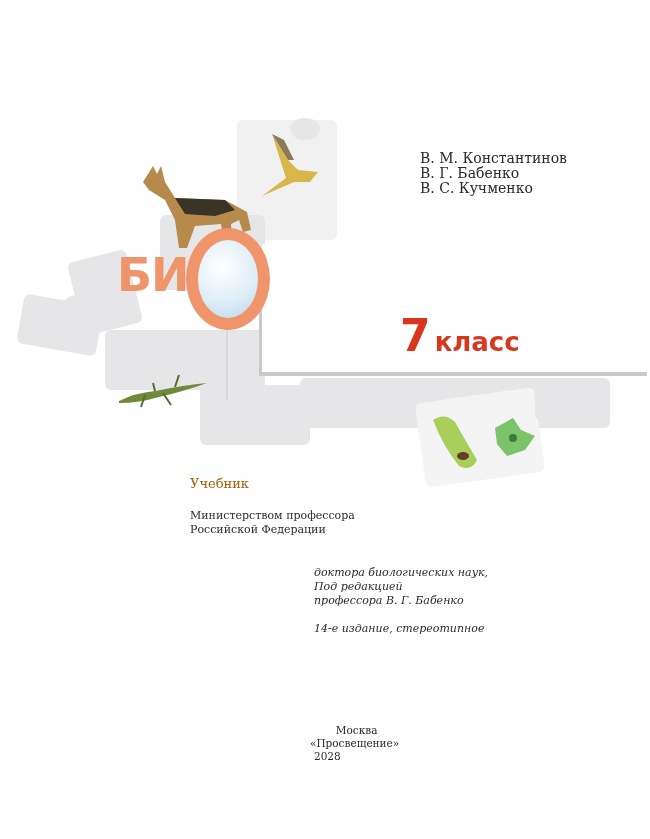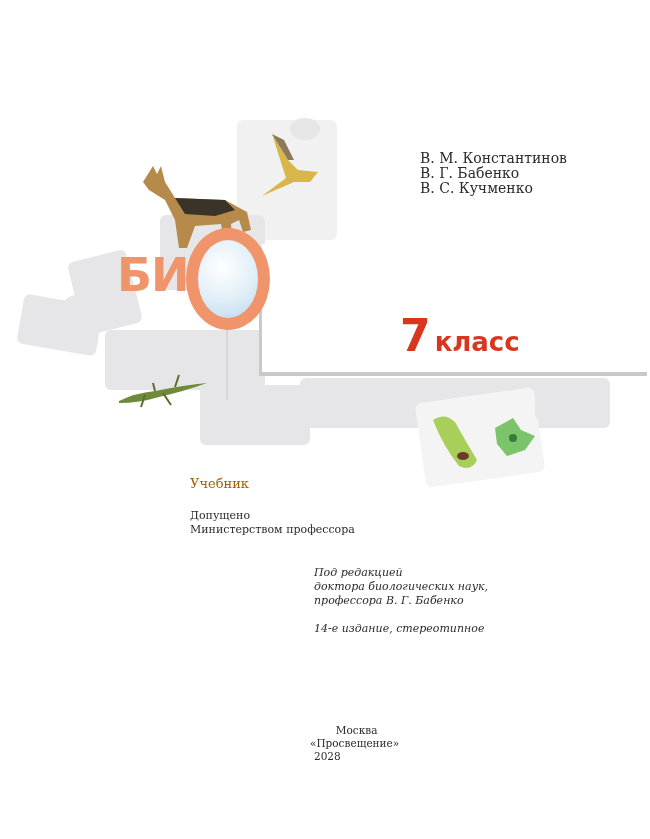--- a/index.html
+++ b/index.html
@@ -84,27 +84,27 @@
   <span class="o-slot"></span>
 </div>
 
 <div class="abs grade">
   <span class="num">7</span><span class="word">класс</span>
 </div>
 
 <div class="abs" style="left:190px;top:476px;font-size:13px;color:#a16207;">Учебник</div>
 
 <div class="abs block" style="left:190px;top:509px;">
-  <div>Допущено</div>
   <div>Министерством профессора</div>
+  <div>Российской Федерации</div>
 </div>
 
 <div class="abs block italic" style="left:314px;top:566px;">
+  <div>доктора биологических наук,</div>
   <div>Под редакцией</div>
-  <div>доктора биологических наук,</div>
   <div>профессора В. Г. Бабенко</div>
 </div>
 
 <div class="abs block italic" style="left:314px;top:622px;">14-е издание, стереотипное</div>
 
 <div class="abs block" style="left:310px;top:724px;line-height:13px;font-size:10.5px;">
   <div style="padding-left:4px;text-align:center;">Москва</div>
   <div>«Просвещение»</div>
   <div style="padding-left:4px;">2028</div>
 </div>

